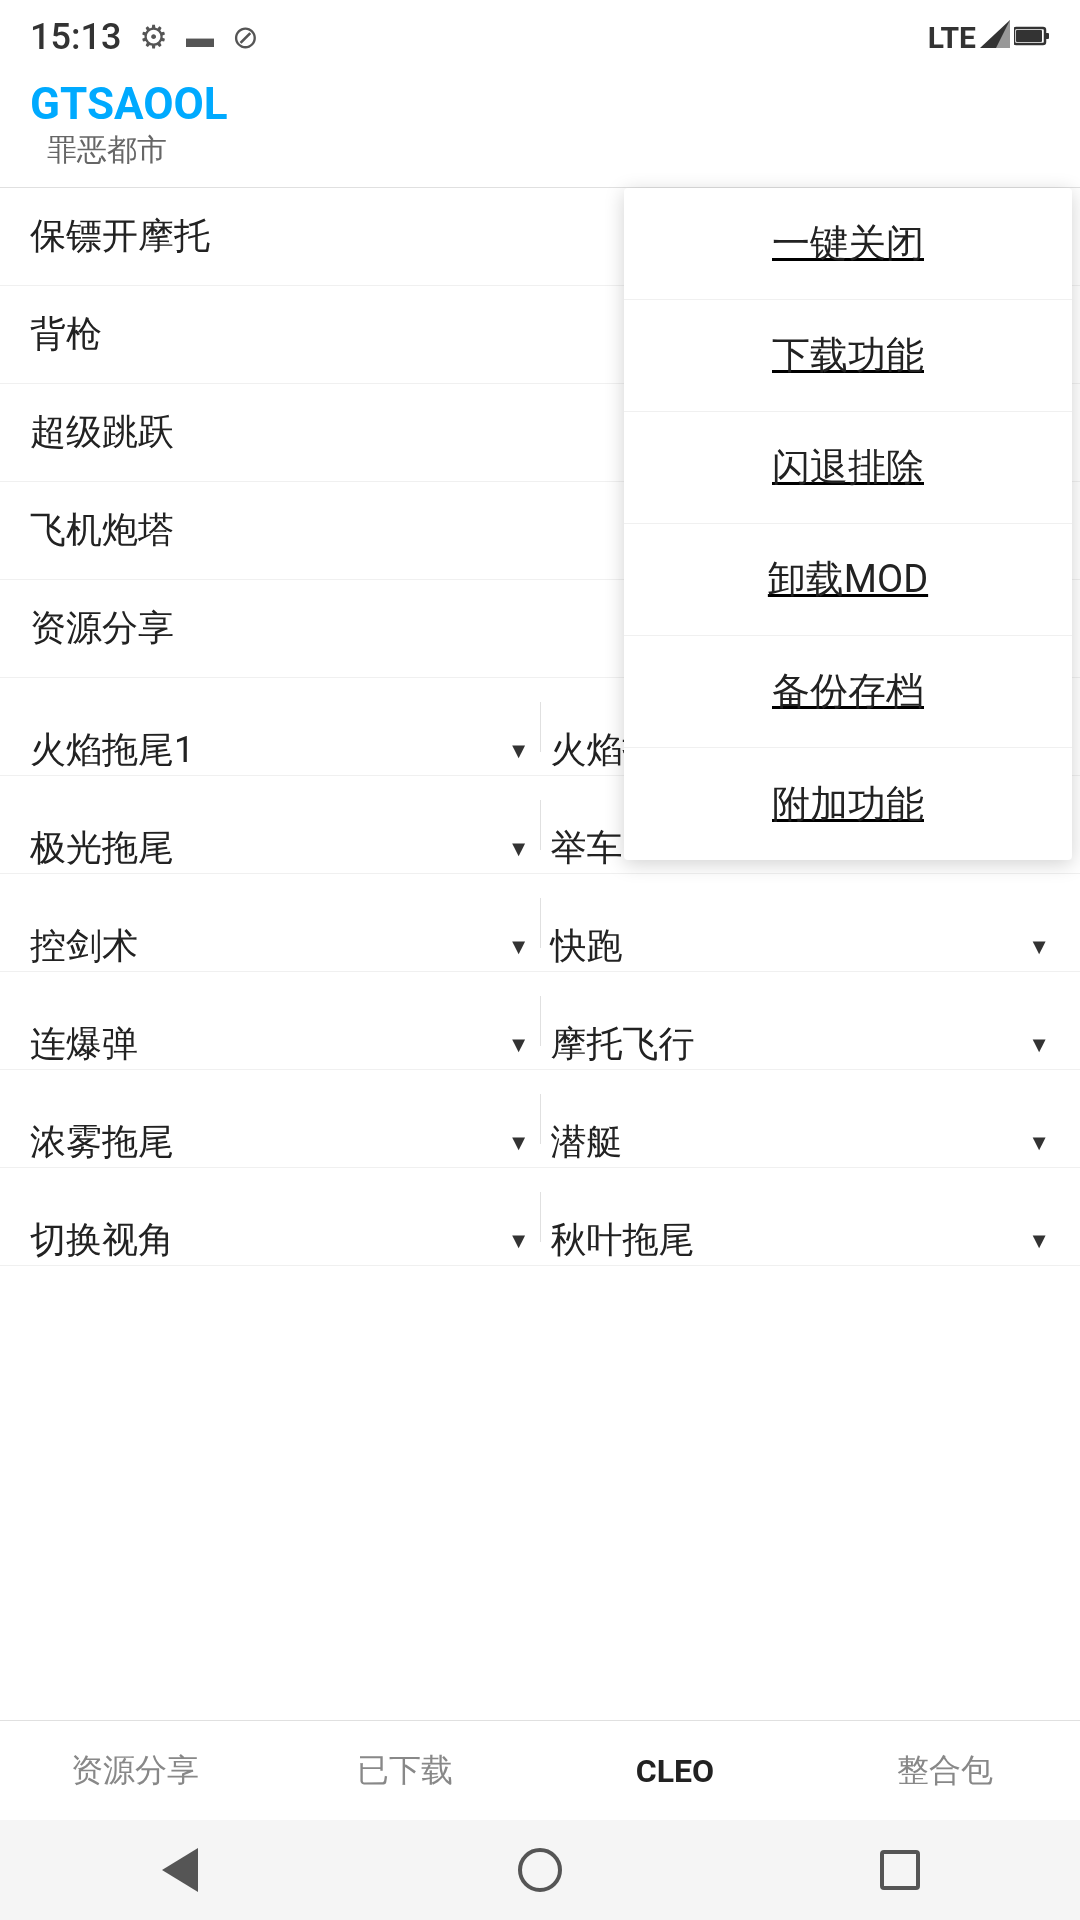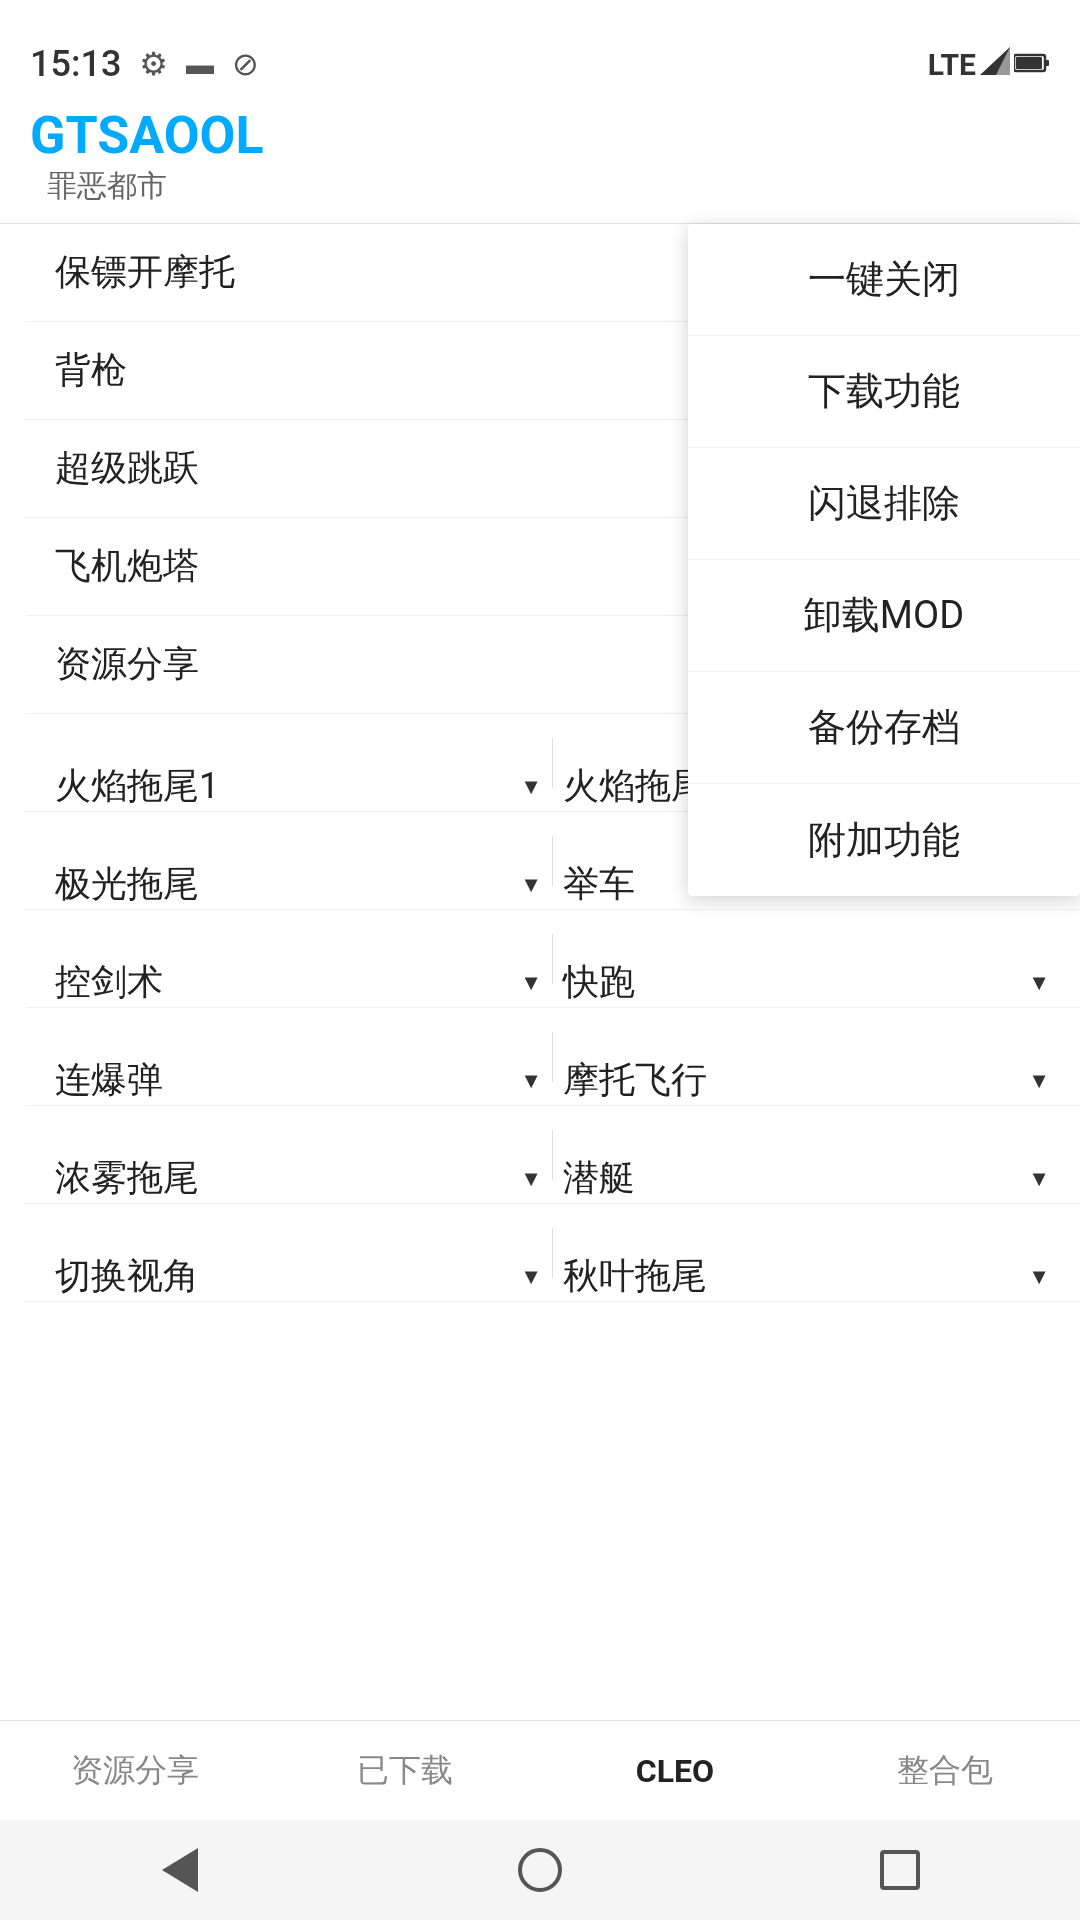--- a/index.html
+++ b/index.html
@@ -15,21 +15,20 @@
     }
 
     
     .status-bar {
       display: flex;
       justify-content: space-between;
       align-items: center;
       padding: 12px 30px 8px 30px;
       background: #fff;
       height: 70px;
-      margin-top: 27px;
     }
 
     .status-left {
       display: flex;
       align-items: center;
       gap: 18px;
     }
 
     .status-time {
       font-size: 36px;
@@ -65,39 +64,38 @@
     }
 
     
     .app-header {
       padding: 10px 30px 16px 30px;
       background: #fff;
       border-bottom: 1px solid #e0e0e0;
     }
 
     .app-title {
-      font-size: 52px;
+      font-size: 44px;
       font-weight: 700;
       color: #00aaff;
       line-height: 1.1;
     }
 
     .app-subtitle {
       font-size: 30px;
       color: #666;
       margin-top: 2px;
       margin-left: 17px;
     }
 
     
     .main-content {
       position: relative;
       flex: 1;
       background: #fff;
-      padding-left: 25px;
     }
 
     
     .list-container {
       padding: 0;
     }
 
     .list-item {
       display: flex;
       align-items: center;
@@ -138,26 +136,27 @@
       width: 1px;
       height: 50px;
       background: #e0e0e0;
       margin: 0 10px;
     }
 
     
     .dropdown-menu {
       position: absolute;
       top: 0;
-      right: 0;
-      width: 392px;
+      right: 8px;
+      width: 448px;
       background: #fff;
       box-shadow: 0 4px 20px rgba(0,0,0,0.18);
       z-index: 100;
       border-radius: 4px;
+      text-decoration: underline;
     }
 
     .dropdown-menu-item {
       display: flex;
       align-items: center;
       justify-content: center;
       height: 112px;
       border-bottom: 1px solid #f0f0f0;
       font-size: 38px;
       color: #222;

